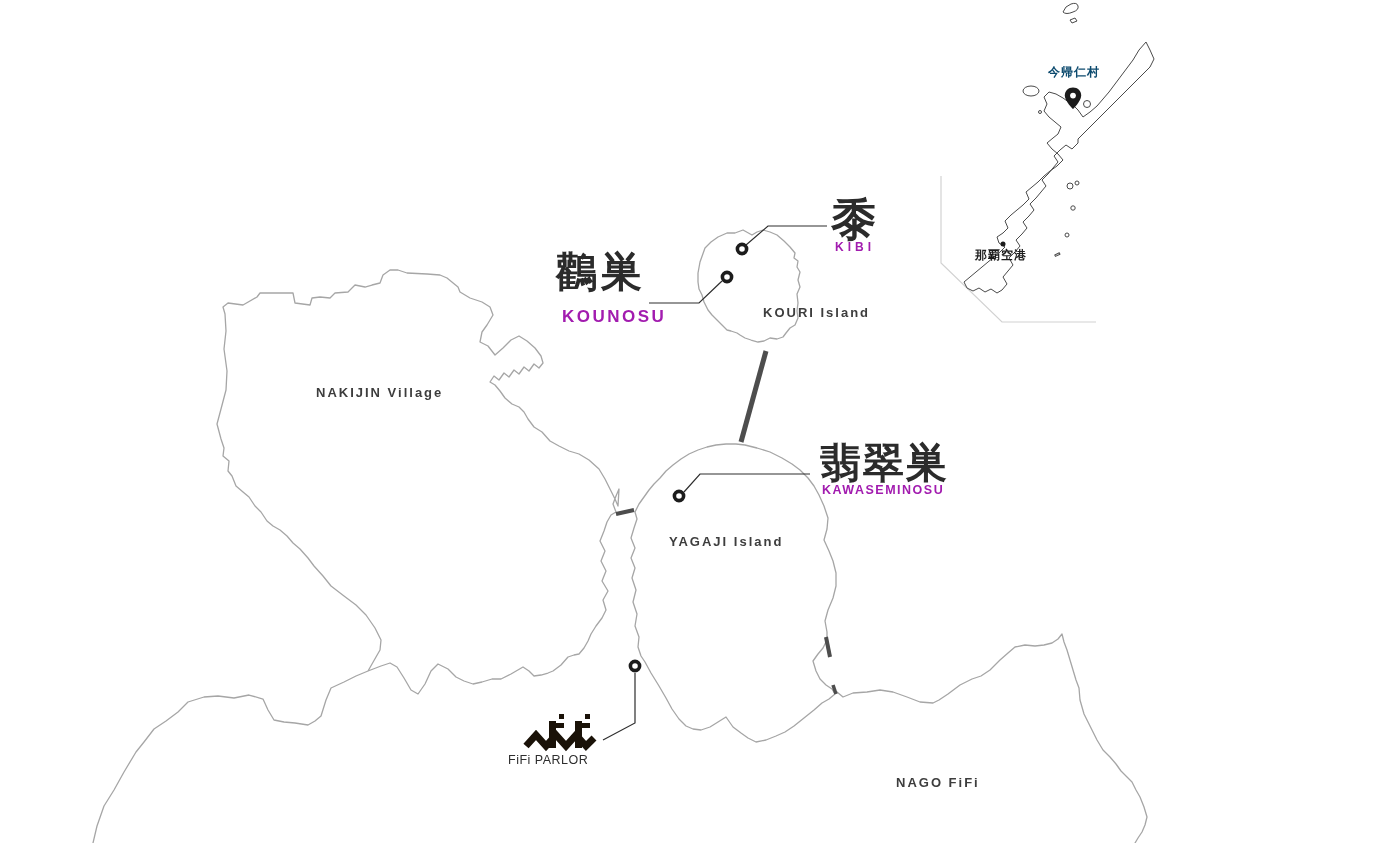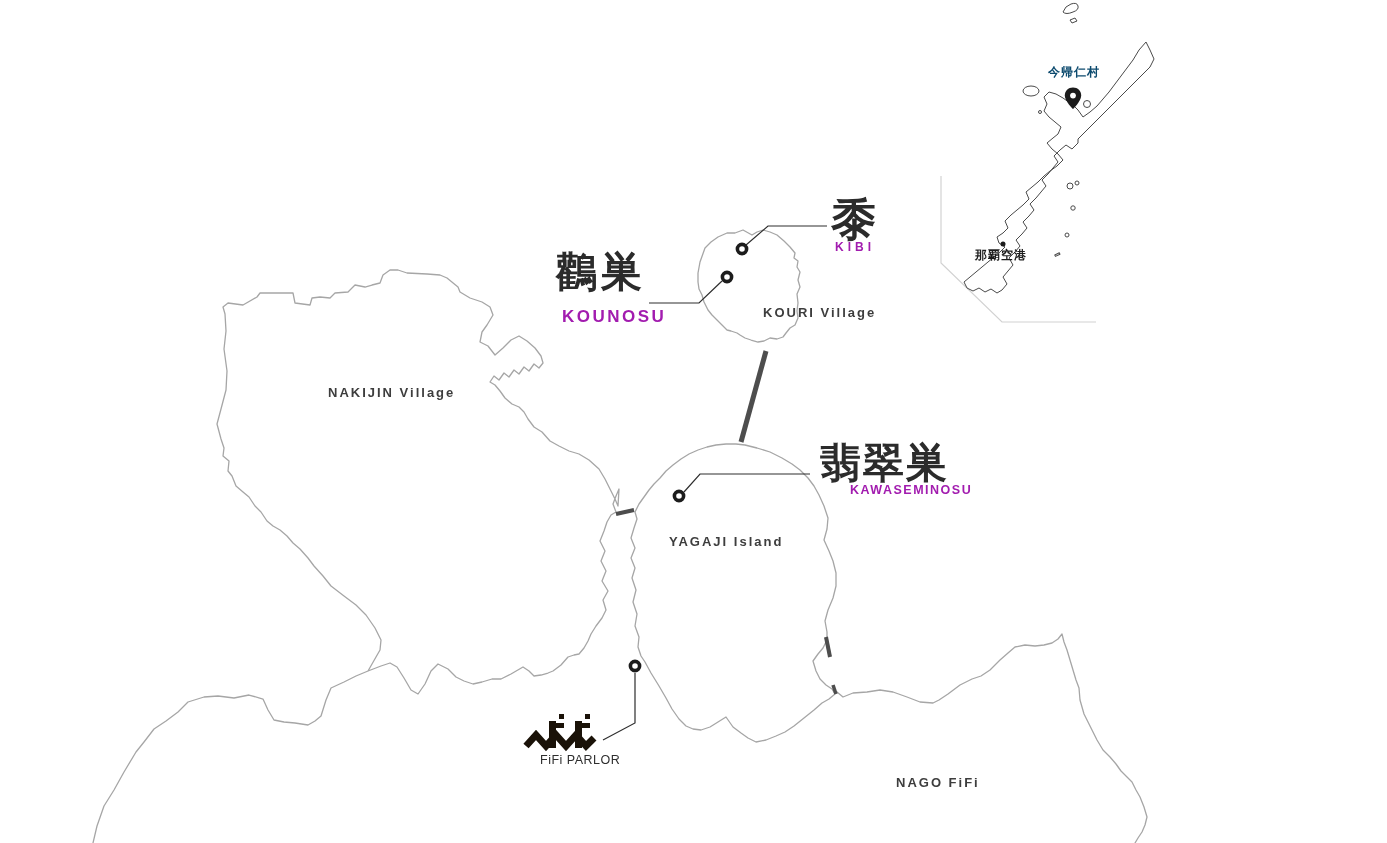--- a/index.html
+++ b/index.html
@@ -8,25 +8,25 @@
   .stage svg{position:absolute;left:0;top:0;}
   .lbl{position:absolute;white-space:nowrap;color:#3b3b3b;line-height:1;}
   .region{font-size:13px;font-weight:700;letter-spacing:2px;color:#3d3d3d;}
   .kanji{font-weight:600;color:#2b2b2b;}
   .kanji-kounosu{font-size:41px;letter-spacing:4px;left:556px;top:252px;}
   .kanji-kibi{font-size:45px;left:831px;top:197px;}
   .kanji-kawasemi{font-size:41px;letter-spacing:2px;left:820px;top:443px;}
   .latin{font-weight:700;color:#a21caf;}
   .latin-kounosu{font-size:17px;letter-spacing:2.5px;left:562px;top:308px;}
   .latin-kibi{font-size:12px;letter-spacing:4px;left:835px;top:241px;}
-  .latin-kawasemi{font-size:12.5px;letter-spacing:1.5px;left:822px;top:484px;margin-left:28px;}
-  .fifi-label{font-size:12.5px;font-weight:400;letter-spacing:0.5px;color:#2e2e2e;left:540px;top:754px;}
+  .latin-kawasemi{font-size:12.5px;letter-spacing:1.5px;left:822px;top:484px;}
+  .fifi-label{font-size:12.5px;font-weight:400;letter-spacing:0.5px;color:#2e2e2e;left:508px;top:754px;}
   .inset-village{font-size:12px;font-weight:700;letter-spacing:1px;color:#0c4a6e;left:1074px;top:66px;transform:translateX(-50%);}
   .inset-airport{font-size:12px;font-weight:600;letter-spacing:1px;color:#1c1c1c;left:1001px;top:249px;transform:translateX(-50%);}
-  .pos-nakijin{left:328px;top:386px;}
+  .pos-nakijin{left:316px;top:386px;}
   .pos-kouri{left:763px;top:306px;}
   .pos-yagaji{left:669px;top:524px;margin-top:11px;}
   .pos-nago{left:896px;top:776px;}
 </style>
 </head>
 <body>
 
 <div class="stage">
 
   <svg width="1387" height="843" viewBox="0 0 1387 843">
@@ -88,21 +88,21 @@
         <circle cx="1067" cy="235" r="2"></circle>
         <rect x="1055" y="254" width="5" height="1.6" transform="rotate(-25 1057 255)"></rect>
       </g>
       <path fill="#1c1c1c" d="M1073,87.5 c-4.8,0 -8.2,3.4 -8.2,7.9 c0,5.8 8.2,13.6 8.2,13.6 c0,0 8.2,-7.8 8.2,-13.6 c0,-4.5 -3.4,-7.9 -8.2,-7.9 Z"></path>
       <circle cx="1073" cy="95.6" r="2.9" fill="#ffffff"></circle>
       <circle cx="1003" cy="244" r="2.5" fill="#1c1c1c"></circle>
     </g>
   </svg>
 
   <div class="lbl region pos-nakijin">NAKIJIN Village</div>
-  <div class="lbl region pos-kouri">KOURI Village</div>
+  <div class="lbl region pos-kouri">KOURI Island</div>
   <div class="lbl region pos-yagaji">YAGAJI Island</div>
   <div class="lbl region pos-nago">NAGO FiFi</div>
 
   <div class="lbl kanji kanji-kounosu">鸛巣</div>
   <div class="lbl latin latin-kounosu">KOUNOSU</div>
 
   <div class="lbl kanji kanji-kibi">黍</div>
   <div class="lbl latin latin-kibi">KIBI</div>
 
   <div class="lbl kanji kanji-kawasemi">翡翠巣</div>

